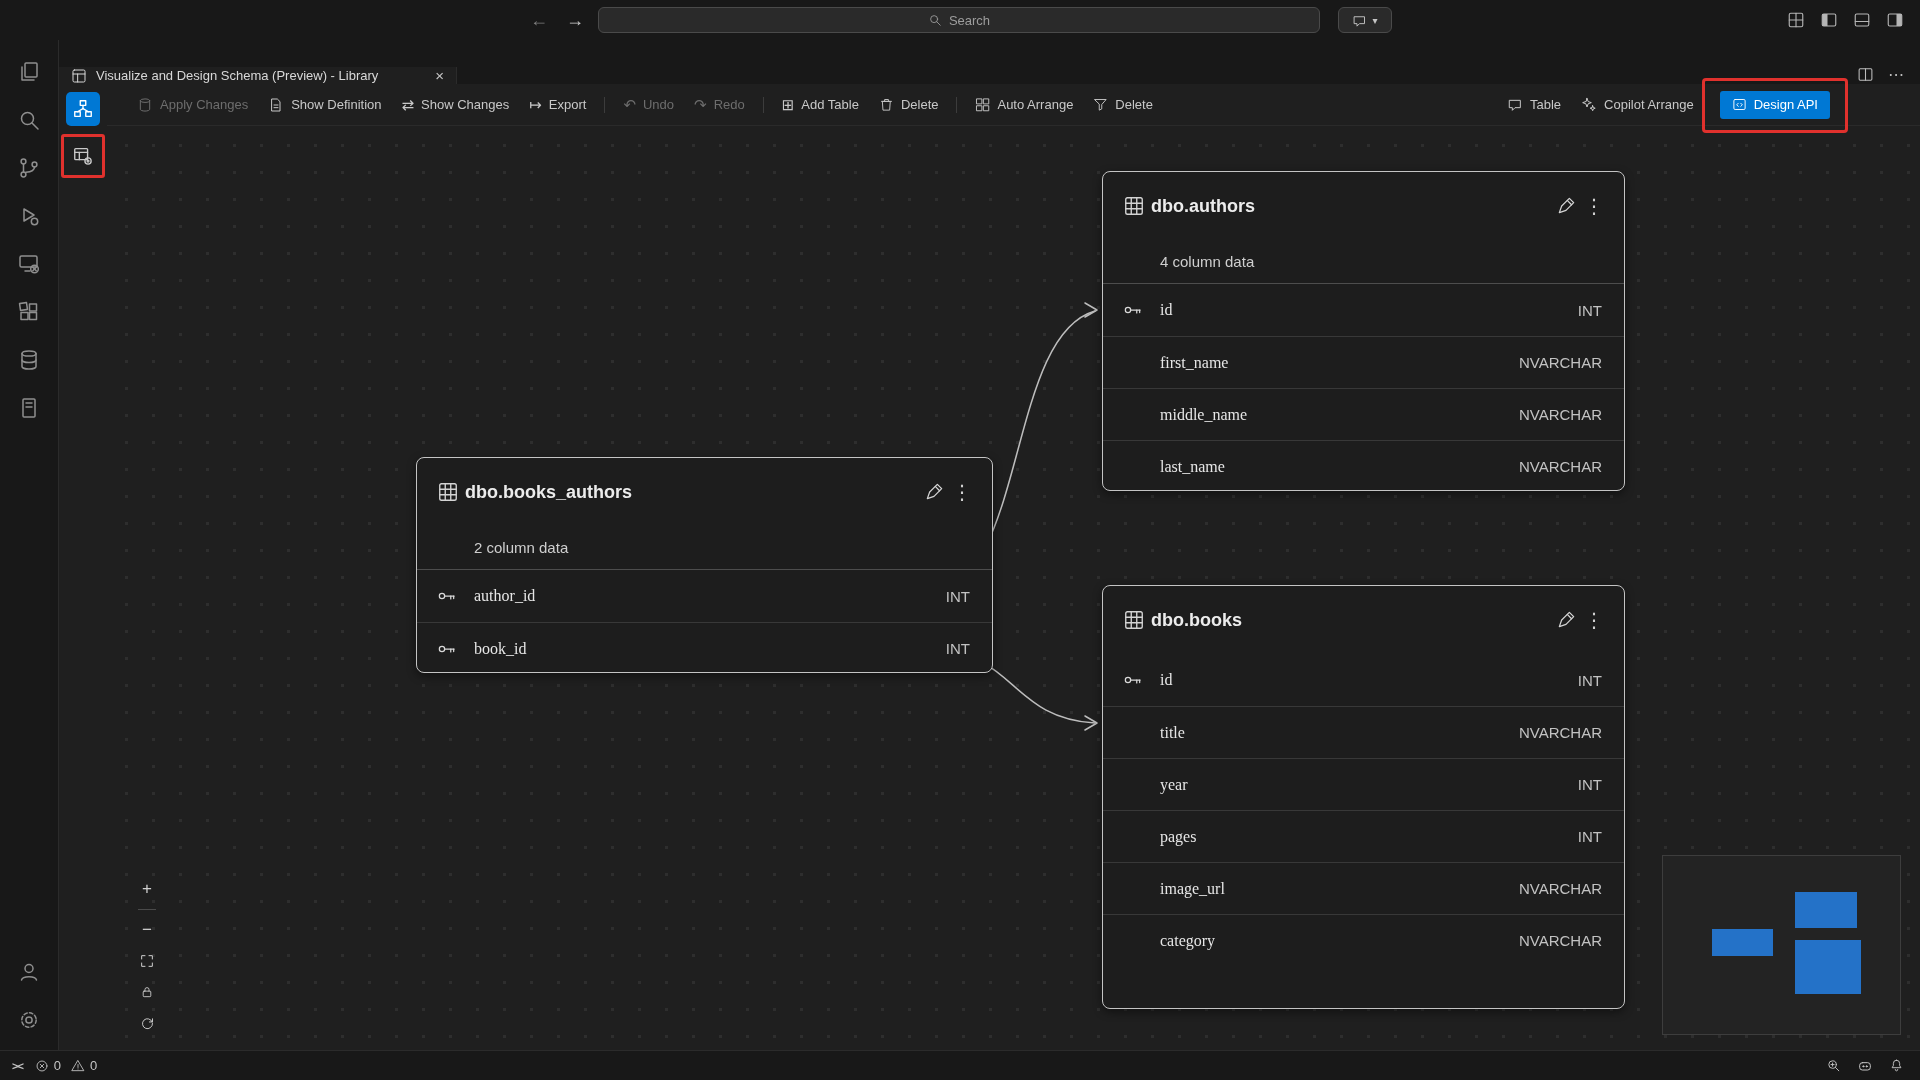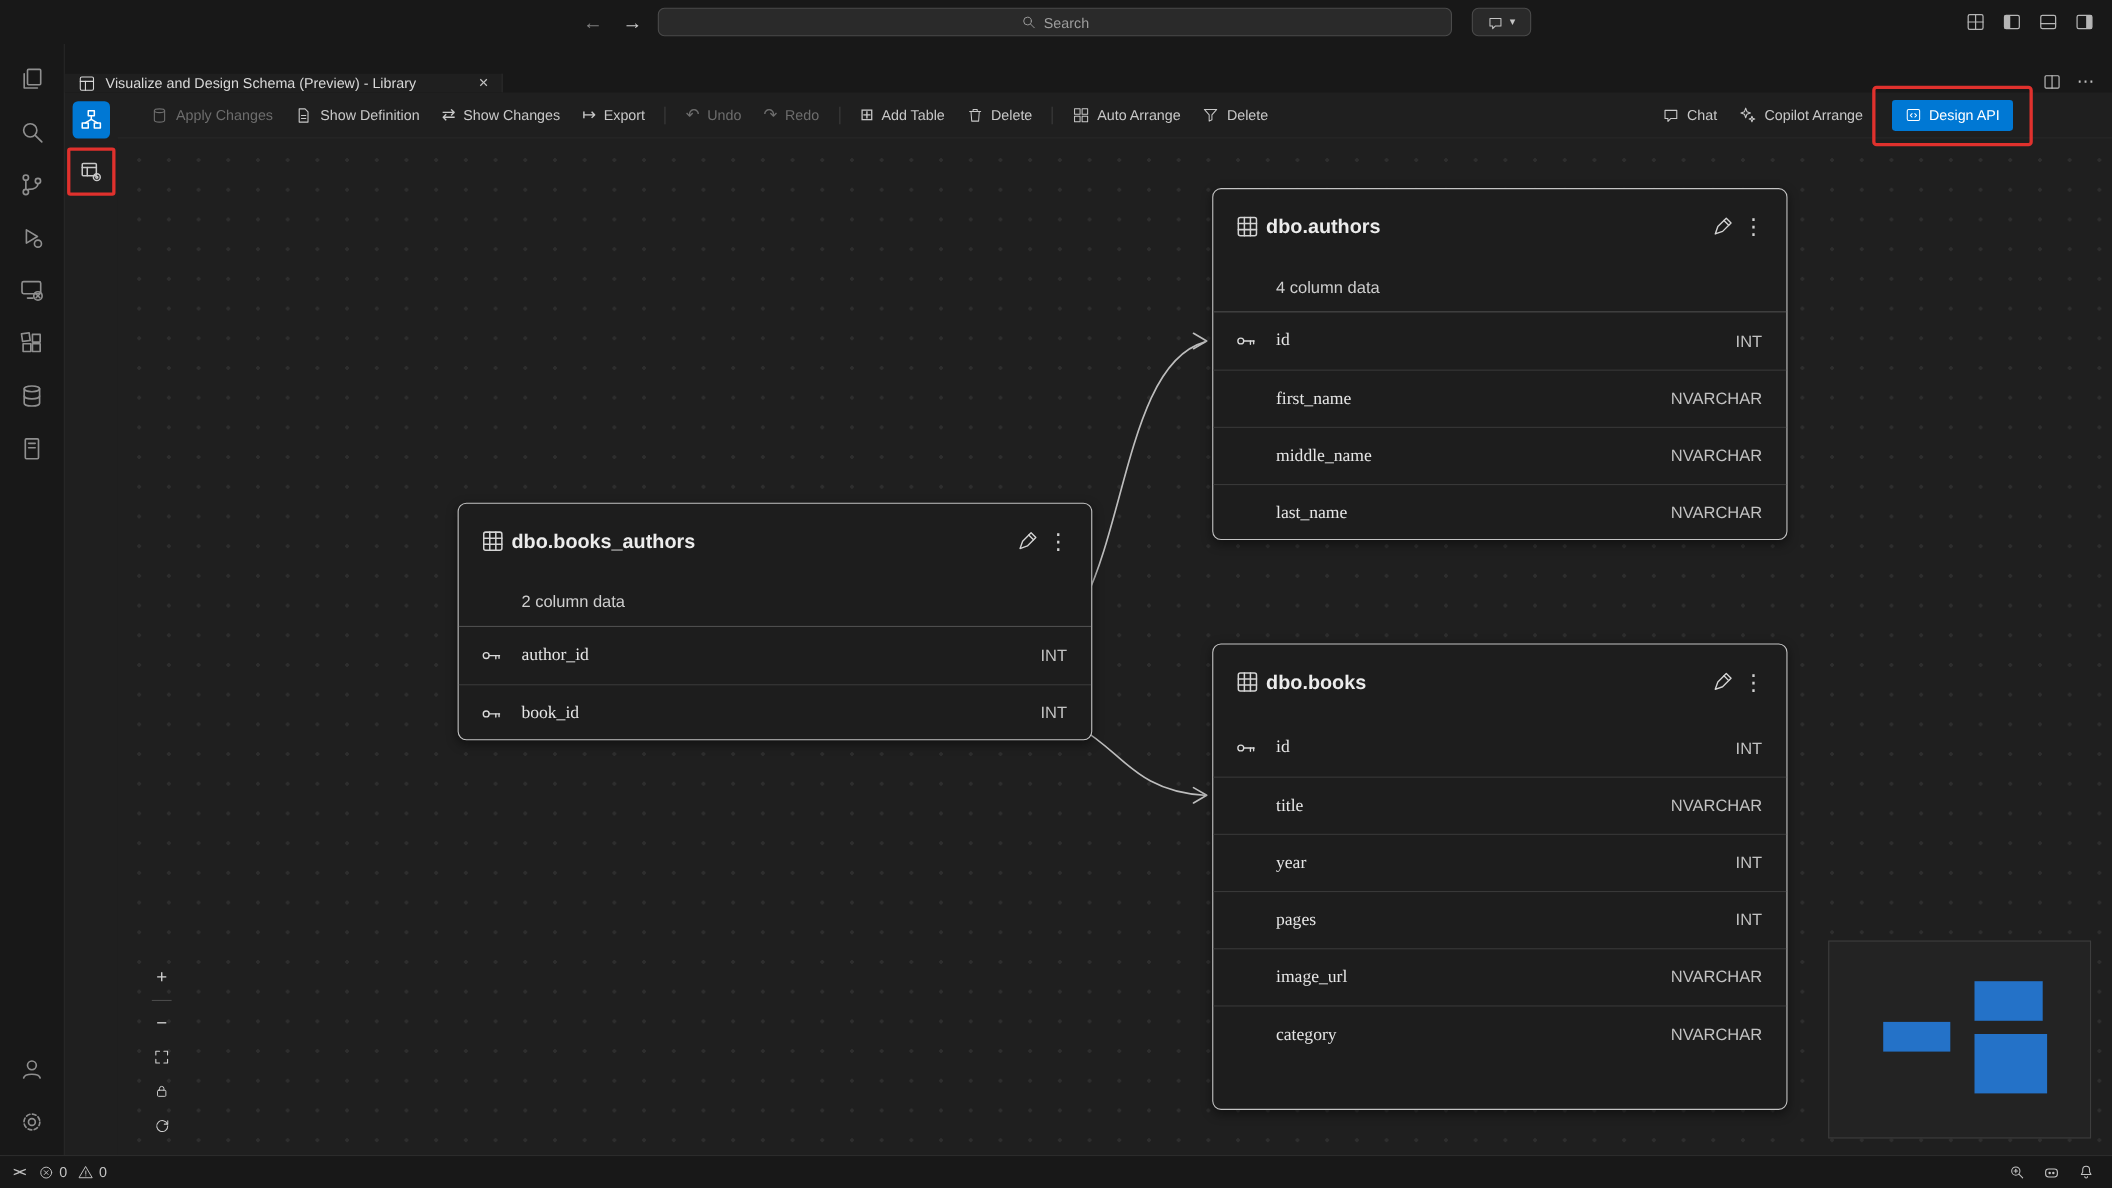--- a/index.html
+++ b/index.html
@@ -294,21 +294,21 @@
     <div class="titem">
       <svg class="ic" width="15" height="15" viewBox="0 0 24 24">
         <path d="M3 4h18l-7 8v7l-4 2v-9z"></path>
       </svg>
       <span>Delete</span>
     </div>
     <div class="titem" style="margin-left:auto">
       <svg class="ic" width="16" height="16" viewBox="0 0 24 24">
         <path d="M4 5h16v11h-8l-4 4v-4H4z"></path>
       </svg>
-      <span>Chat</span>
+      <span>Table</span>
     </div>
     <div class="titem">
       <svg class="ic" width="16" height="16" viewBox="0 0 24 24">
         <path d="M9 2l1.7 4.8L15.5 8.5 10.7 10.2 9 15 7.3 10.2 2.5 8.5 7.3 6.8z"></path>
           <path d="M17.5 13l1 2.8 2.8 1-2.8 1-1 2.8-1-2.8-2.8-1 2.8-1z"></path>
       </svg>
       <span>Copilot Arrange</span>
     </div>
     <div class="design-api-wrap">
       <div class="annotation-box ann-design"></div>

